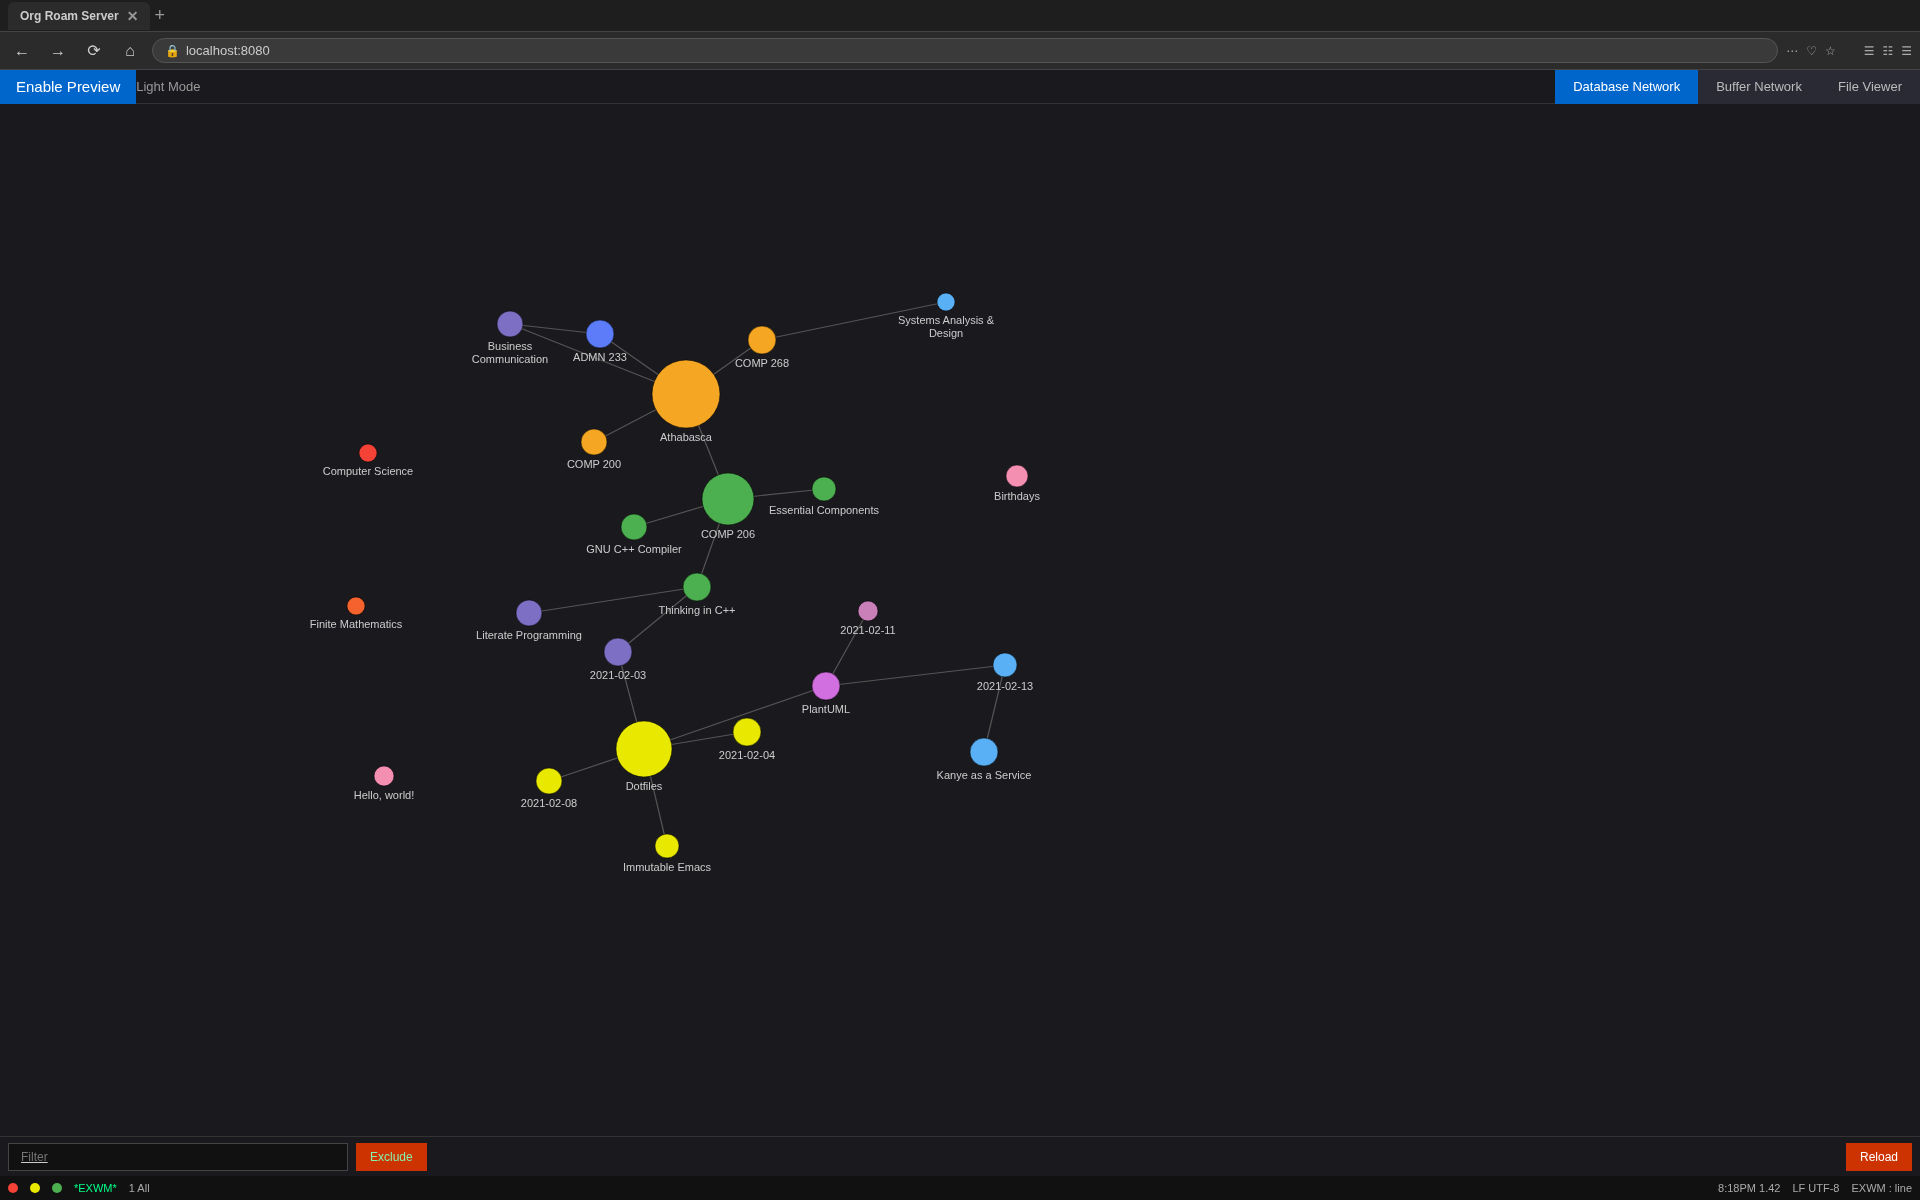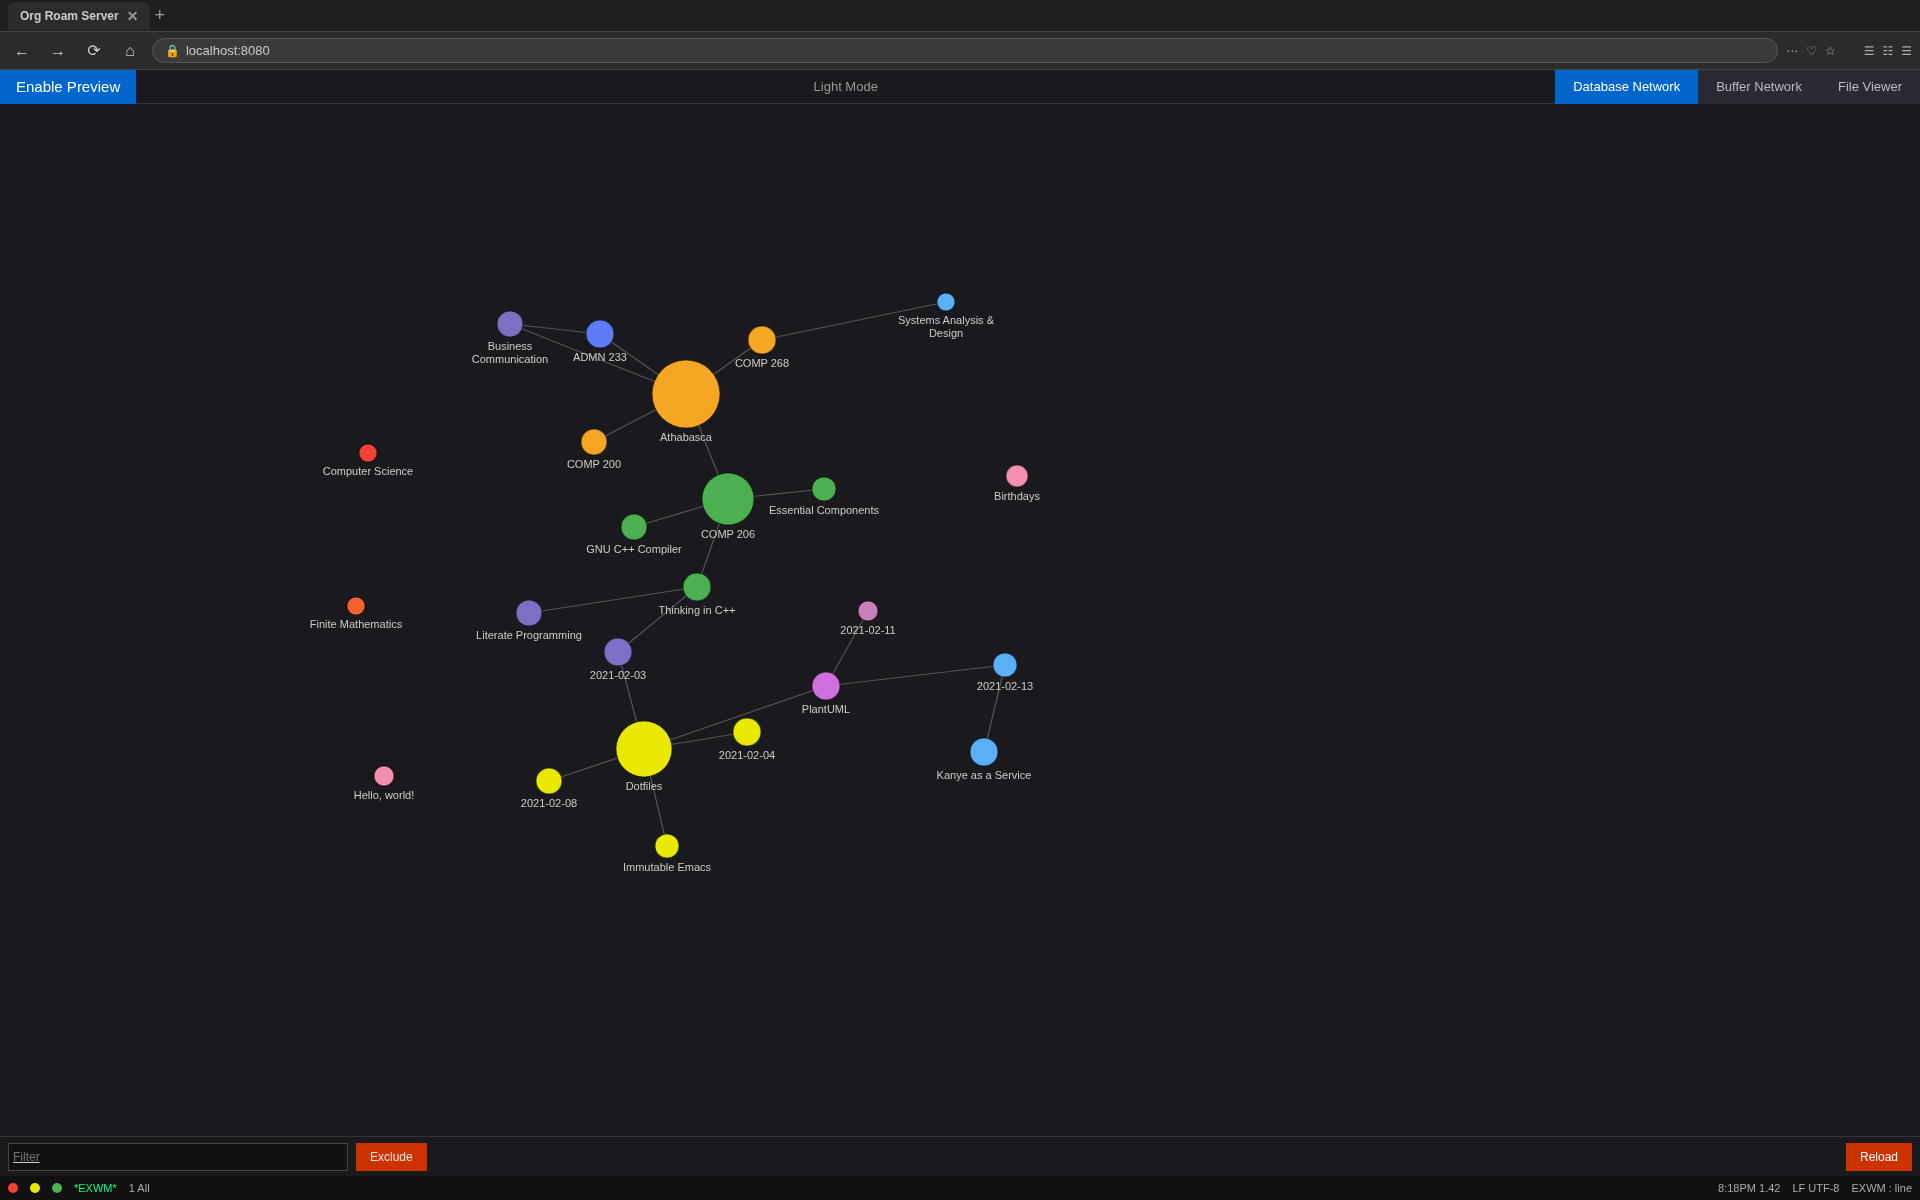--- a/index.html
+++ b/index.html
@@ -76,21 +76,20 @@
       background: #0066cc;
       color: white;
       border: none;
       padding: 0 16px;
       height: 34px;
       font-size: 15px;
       cursor: pointer;
     }
     .light-mode-label {
       flex: 1;
-      text-align: center;
       color: #999;
       font-size: 13px;
     }
     .nav-tabs {
       display: flex;
       height: 34px;
     }
     .nav-tab {
       padding: 0 18px;
       height: 34px;
@@ -133,28 +132,28 @@
       padding: 0 8px;
       gap: 8px;
       border-top: 1px solid #333;
     }
     .filter-input {
       flex: 1;
       max-width: 340px;
       background: #111;
       border: 1px solid #444;
       color: #ccc;
-      padding: 4px 4px;
+      padding: 4px 12px;
       font-size: 12px;
       height: 28px;
       text-decoration: underline;
     }
     .exclude-btn {
       background: #cc3300;
-      color: #e5e5e5;
+      color: #86efac;
       border: none;
       padding: 0 14px;
       height: 28px;
       font-size: 12px;
       cursor: pointer;
     }
     .reload-btn {
       position: absolute;
       right: 8px;
       background: #cc3300;

